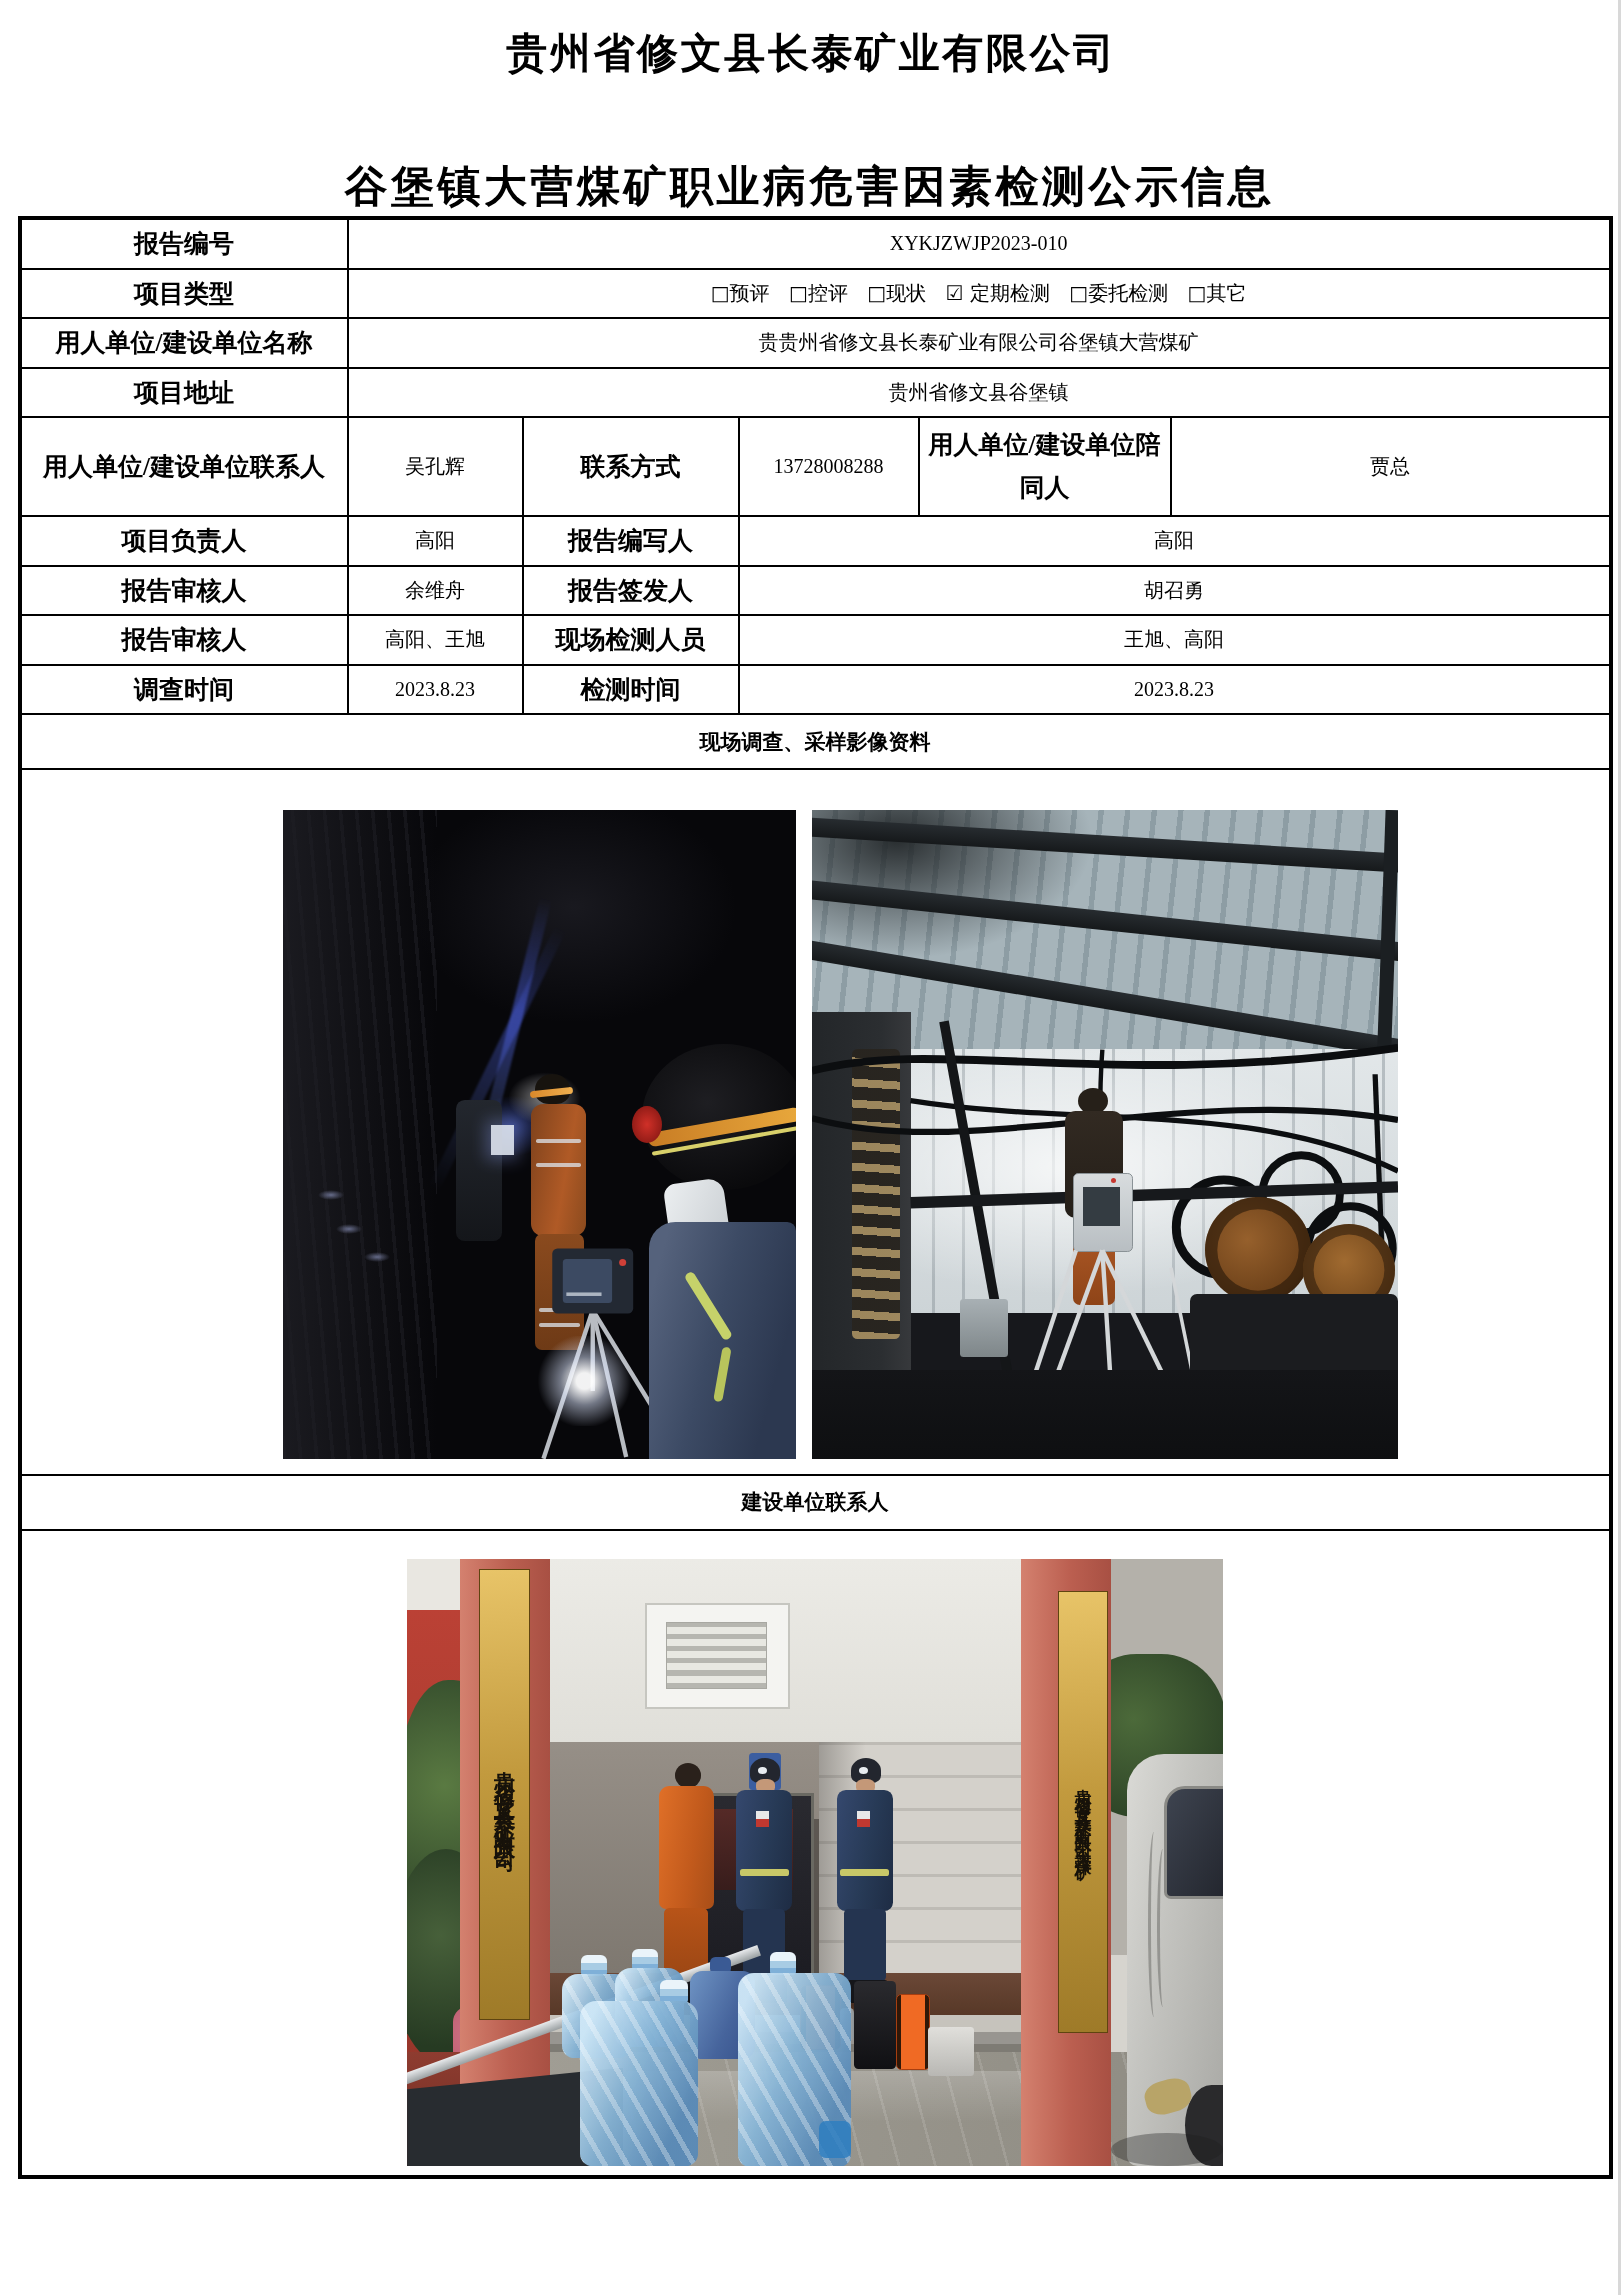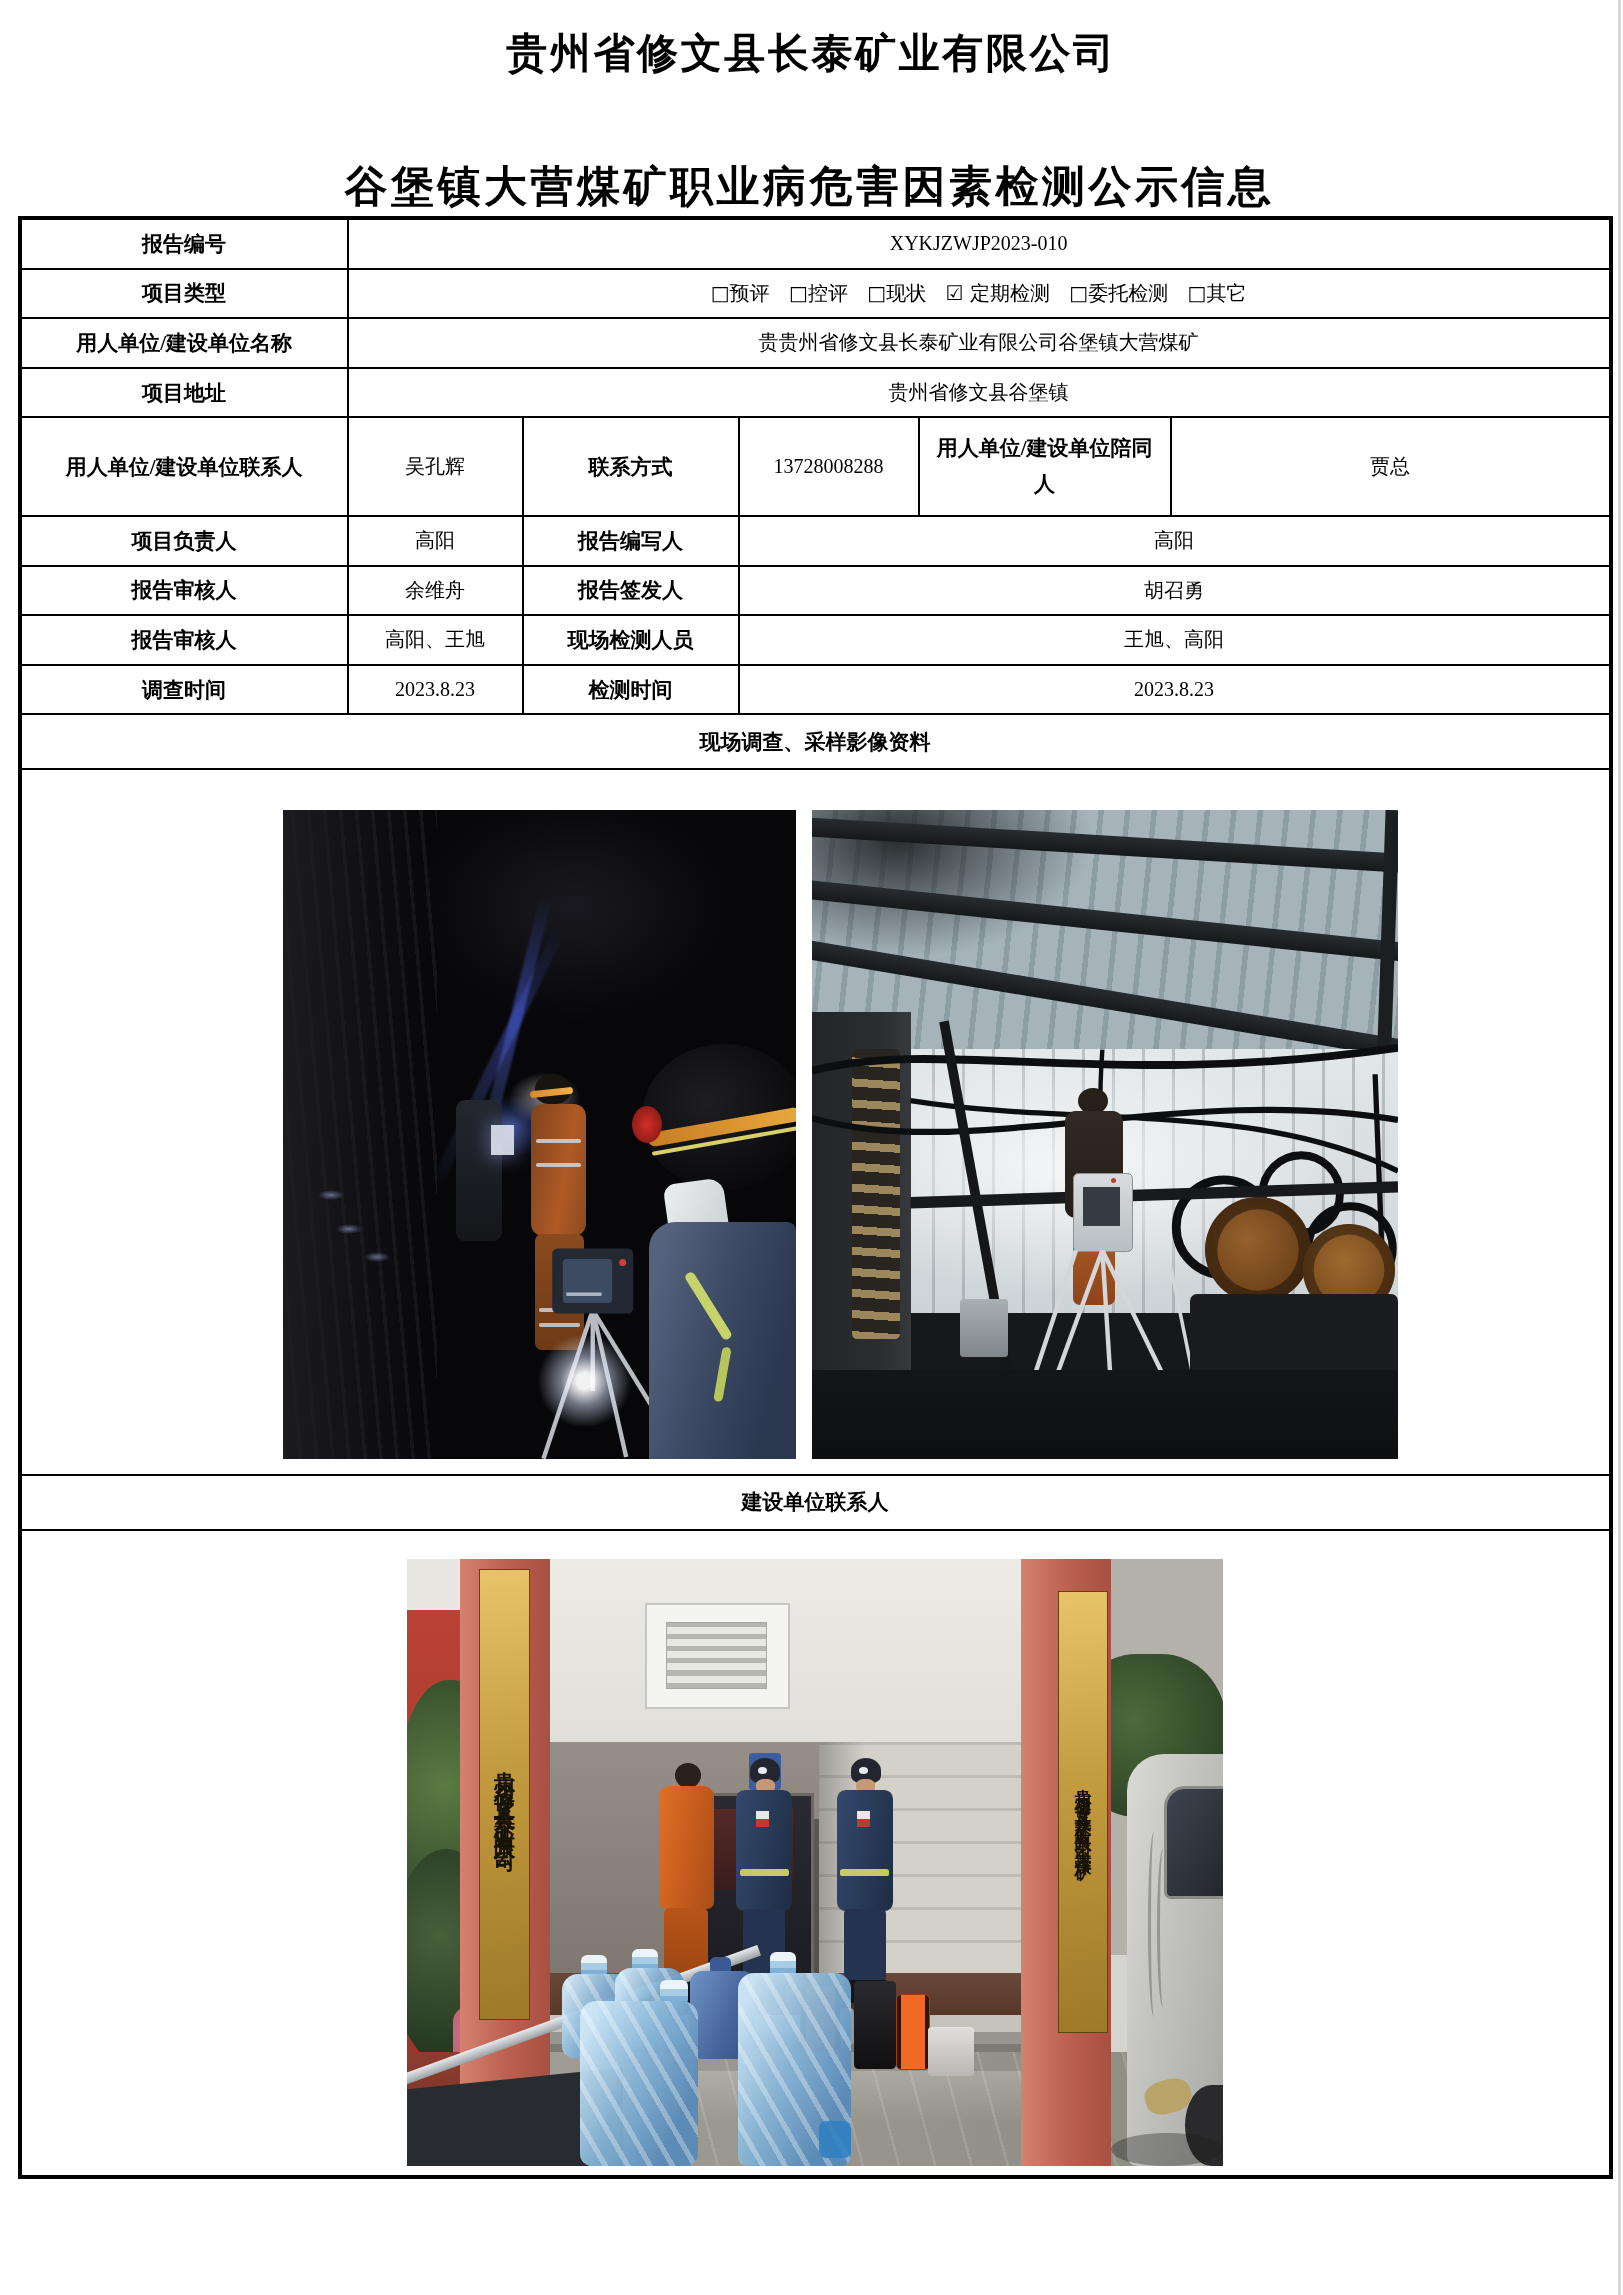--- a/index.html
+++ b/index.html
@@ -10,21 +10,21 @@
   .title1 { position:absolute; left:0; right:0; top:26.4px; text-align:center;
             font-size:41px; font-weight:bold; letter-spacing:2.6px; }
   .title2 { position:absolute; left:0; right:4px; top:132px; text-align:center;
             font-size:43px; font-weight:bold; letter-spacing:3.5px;margin-top:26px; }
 
   table.info { position:absolute; left:17.6px; top:216px; width:1590px;
                border-collapse:collapse; table-layout:fixed; }
   table.info { border:4.4px solid #000; }
   table.info td { border:2.6px solid #000; text-align:center; vertical-align:middle;
                   padding:1.8px 7px; overflow:hidden; }
-  td.lbl { font-weight:bold; font-size:21px; }
+  td.lbl { font-weight:bold; font-size:25px; }
   td.val { font-size:20px;margin-left:18px; }
   tr.r-std td { height:44px; }
   tr.r-contact td { height:93px; }
   tr.r-sec td { height:49px; font-weight:bold; font-size:21px; }
   tr.r-photos td { height:704px; padding:0; vertical-align:top; }
   tr.r-photo3 td { height:644px; padding:0; vertical-align:top; }
   .two-line { line-height:1.7;font-family:Liberation Serif, serif; }
 
   .opts { display:flex; justify-content:center; gap:19.4px;
           font-family:"DejaVu Sans","Liberation Serif",serif; font-size:20px; }

